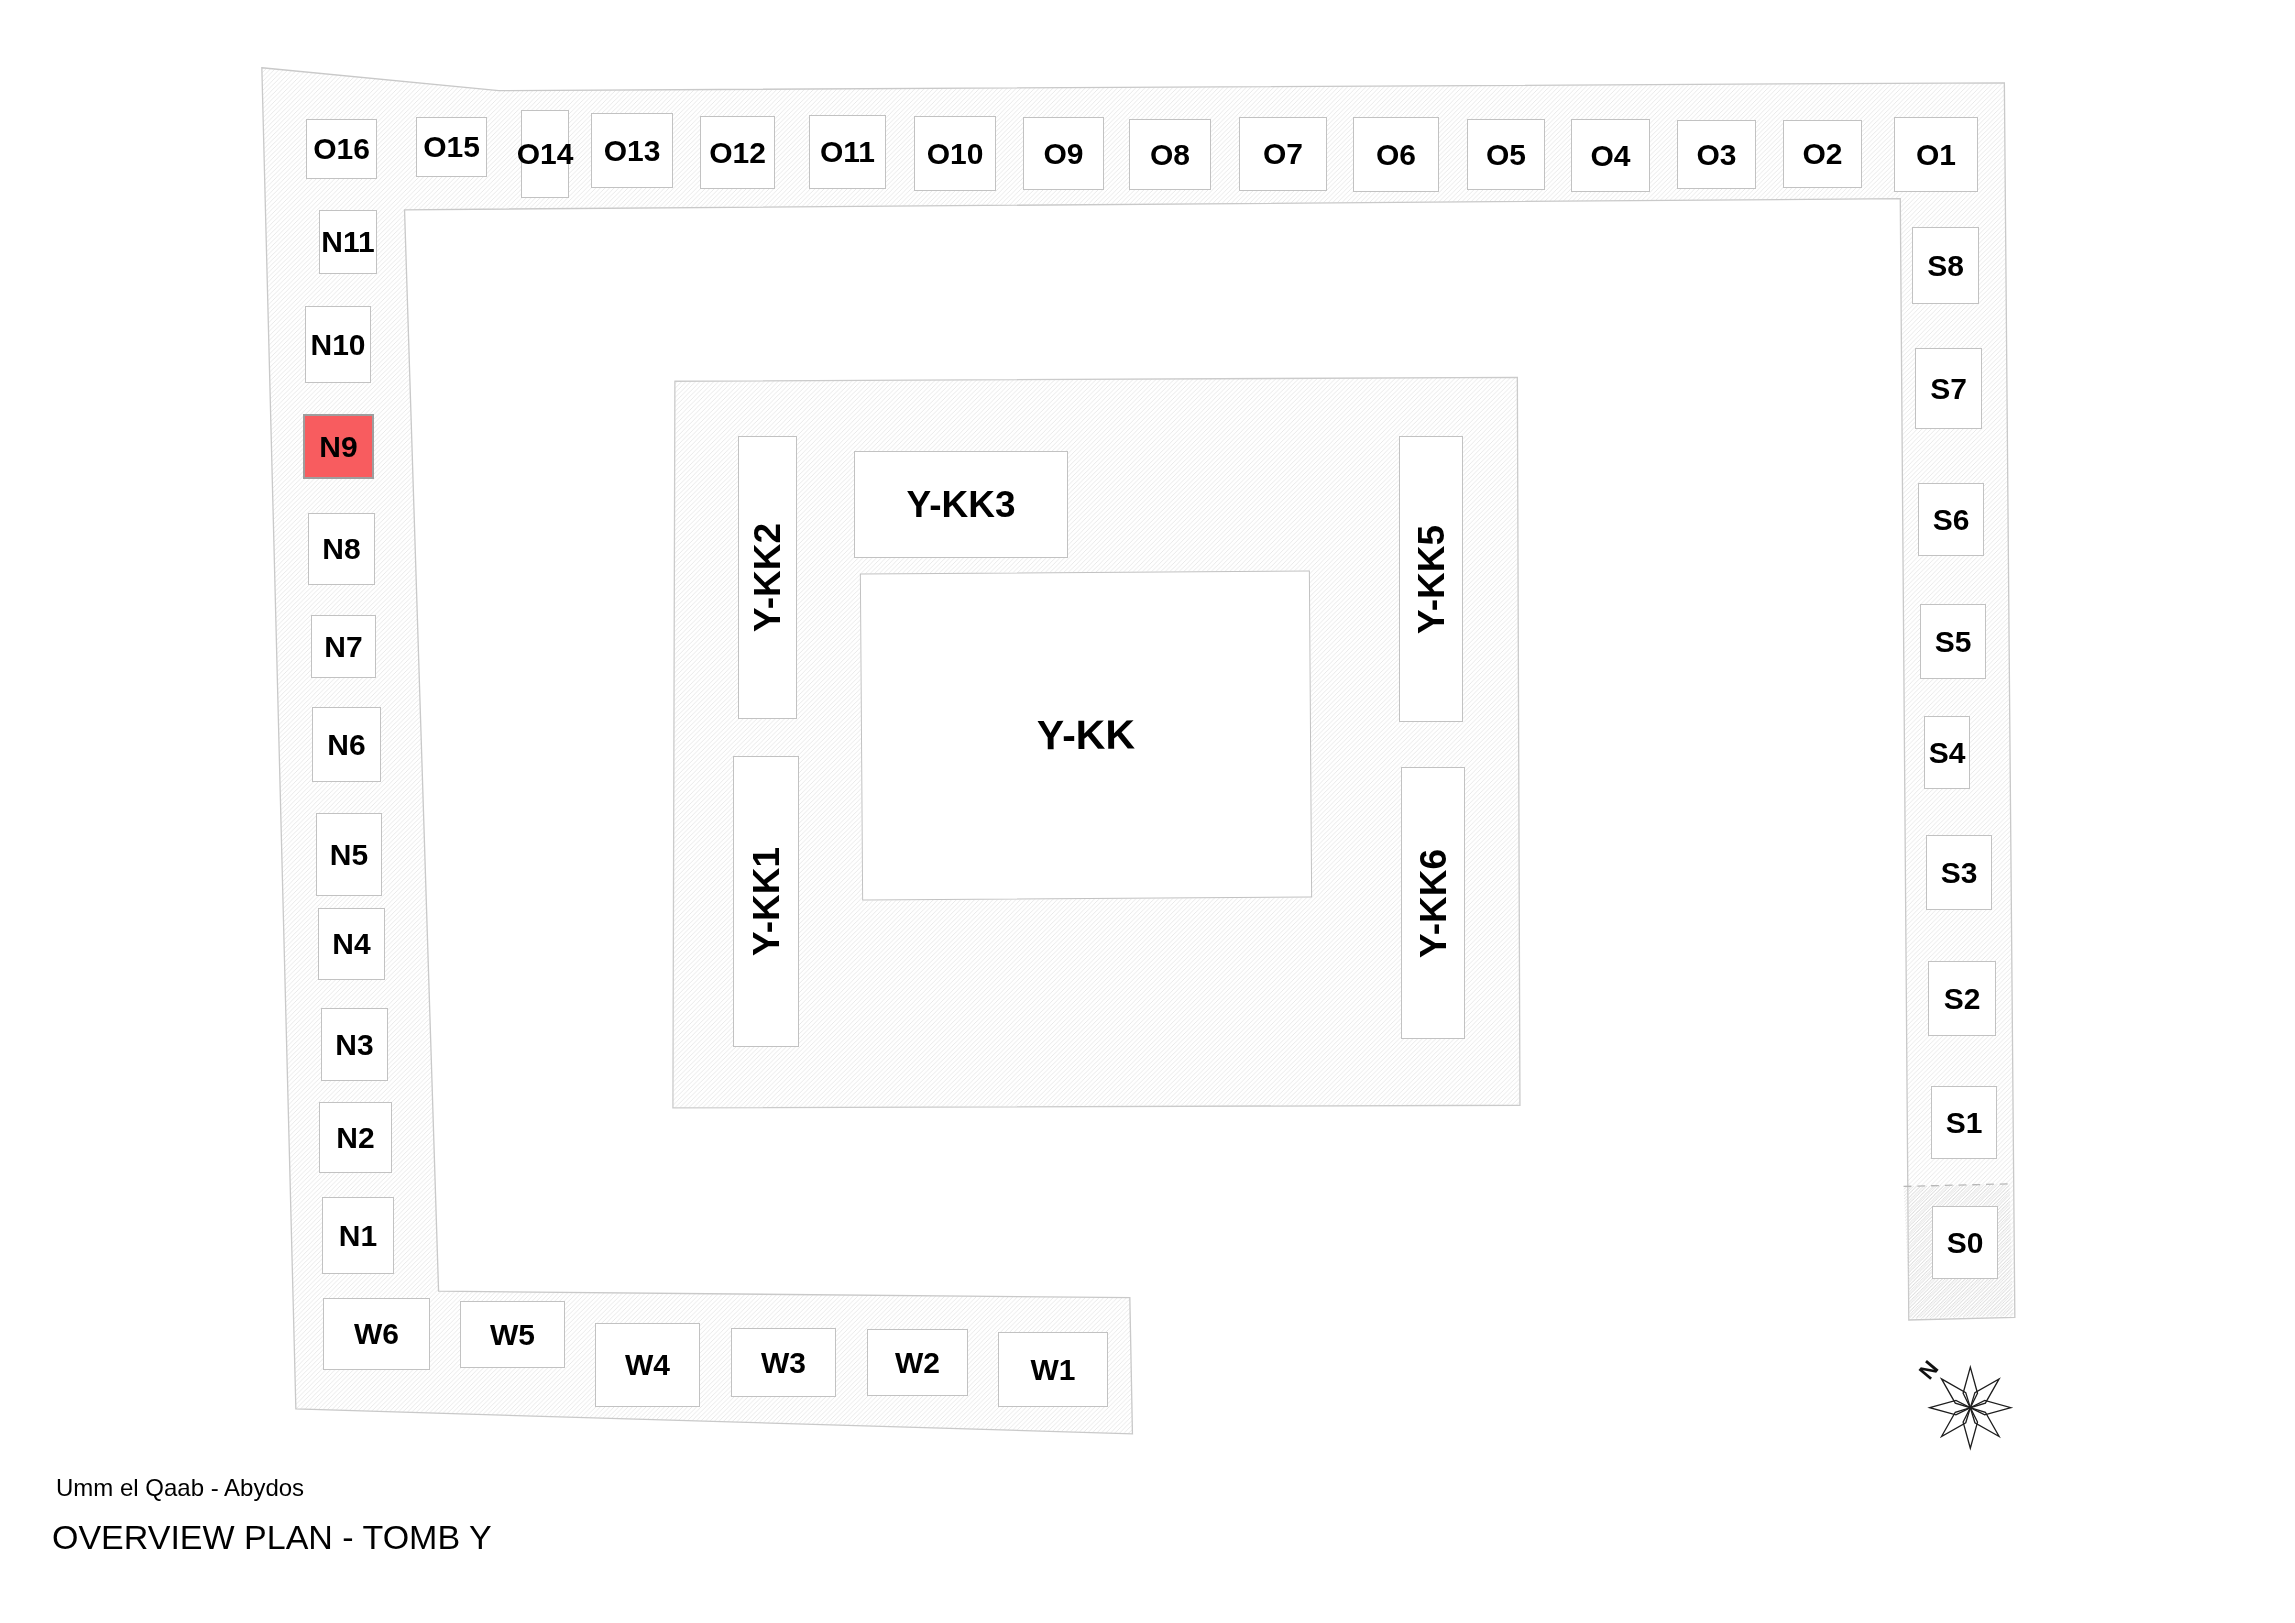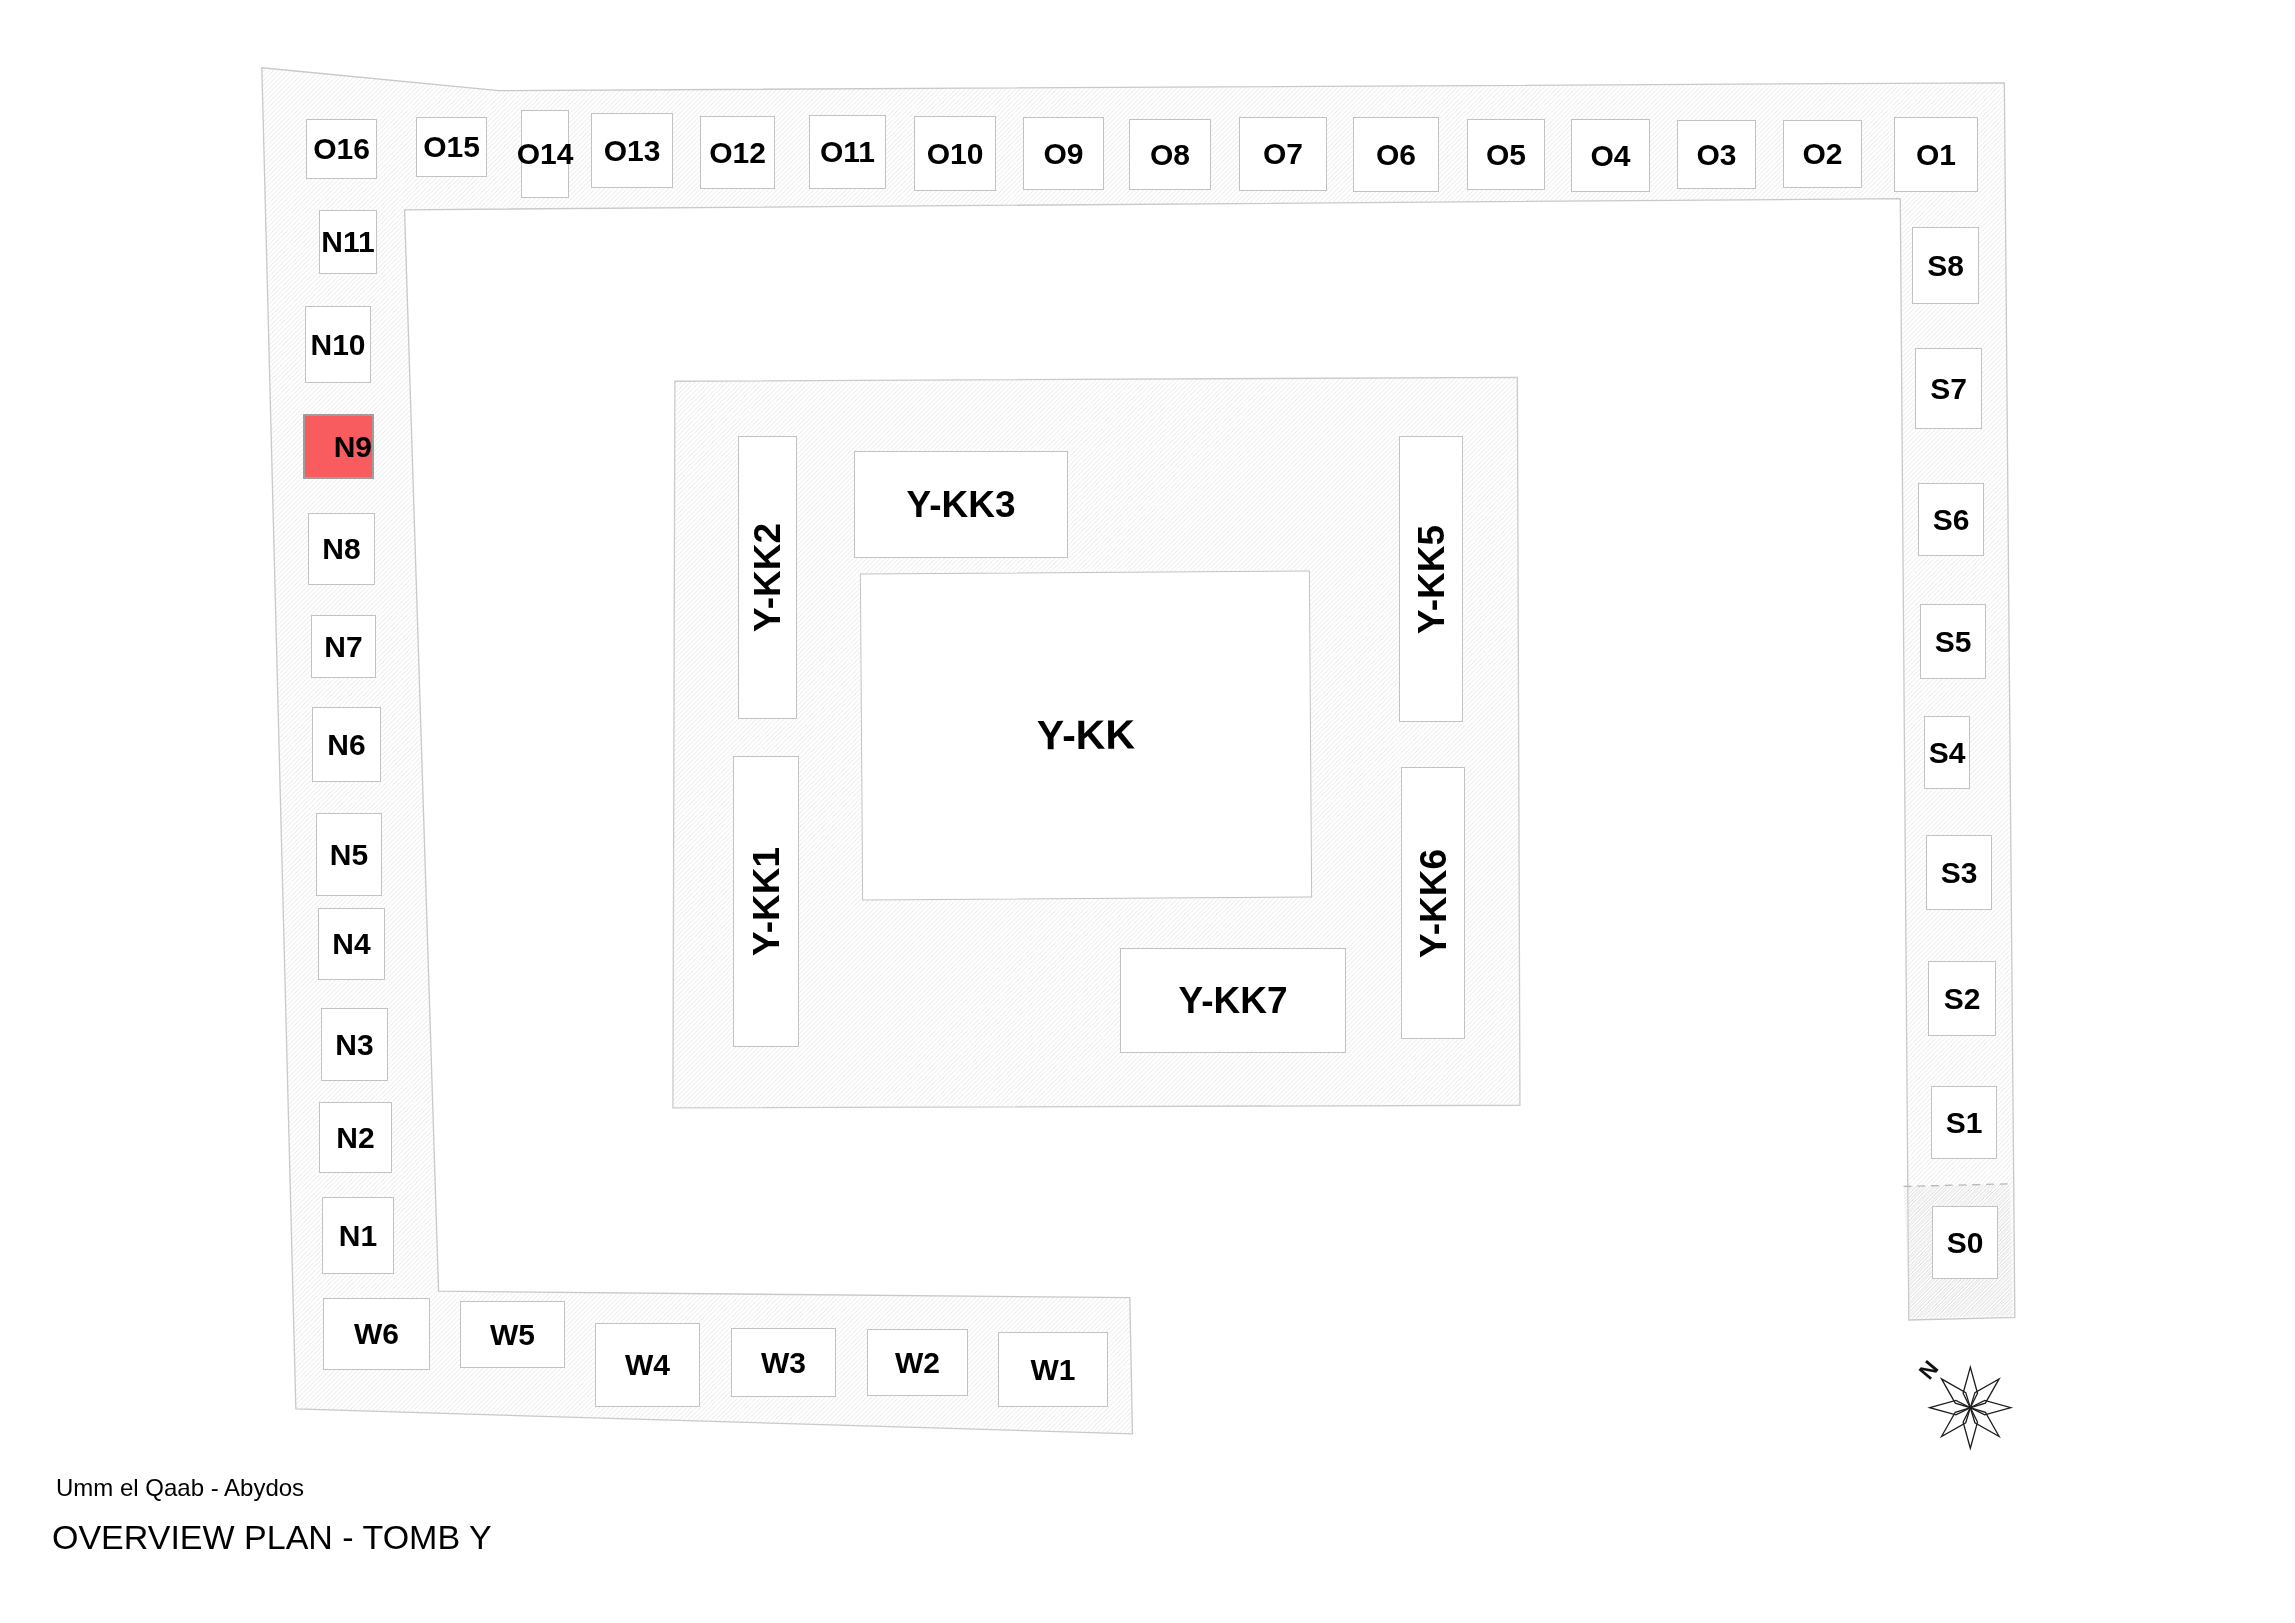--- a/index.html
+++ b/index.html
@@ -22,21 +22,21 @@
     border: 1.3px solid #c2c2c2;
     color: #000000;
     font-weight: bold;
     font-size: 30px;
     line-height: 1;
   }
   .room .lbl { white-space: nowrap; }
   .vert .lbl { transform: rotate(-90deg); }
   .kk  { font-size: 37px; }
   .big { font-size: 41px; }
-  .highlight { background: #f85c5f; border: 2.6px solid #9e9e9e; justify-content: flex-end; }
+  .highlight { background: #f85c5f; border: 2.6px solid #9e9e9e; }
   .subtitle {
     position: absolute; left: 56px; top: 1474px;
     font-size: 24px; color: #000000; white-space: nowrap;
   }
   .maintitle {
     position: absolute; left: 52px; top: 1518px;
     font-size: 34px; color: #000000; white-space: nowrap;
   }
 </style>
 </head>
@@ -215,21 +215,18 @@
     </div>
   <div class="room kk vert" style="left:1399px;top:436px;width:64px;height:286px">
       <span class="lbl">Y-KK5</span>
     </div>
   <div class="room kk vert" style="left:1401px;top:767px;width:64px;height:272px">
       <span class="lbl">Y-KK6</span>
     </div>
   <div class="room kk big" style="left:861px;top:572px;width:450px;height:327px;transform:rotate(-0.4deg)">
       <span class="lbl">Y-KK</span>
     </div>
-  <div class="room kk" style="left:1120px;top:948px;width:226px;height:105px">
-      <span class="lbl">Y-KK7</span>
-    </div>
 
   <div class="subtitle">Umm el Qaab - Abydos</div>
   <div class="maintitle">OVERVIEW PLAN - TOMB Y</div>
 
 </div>
 
 
 </body></html>

